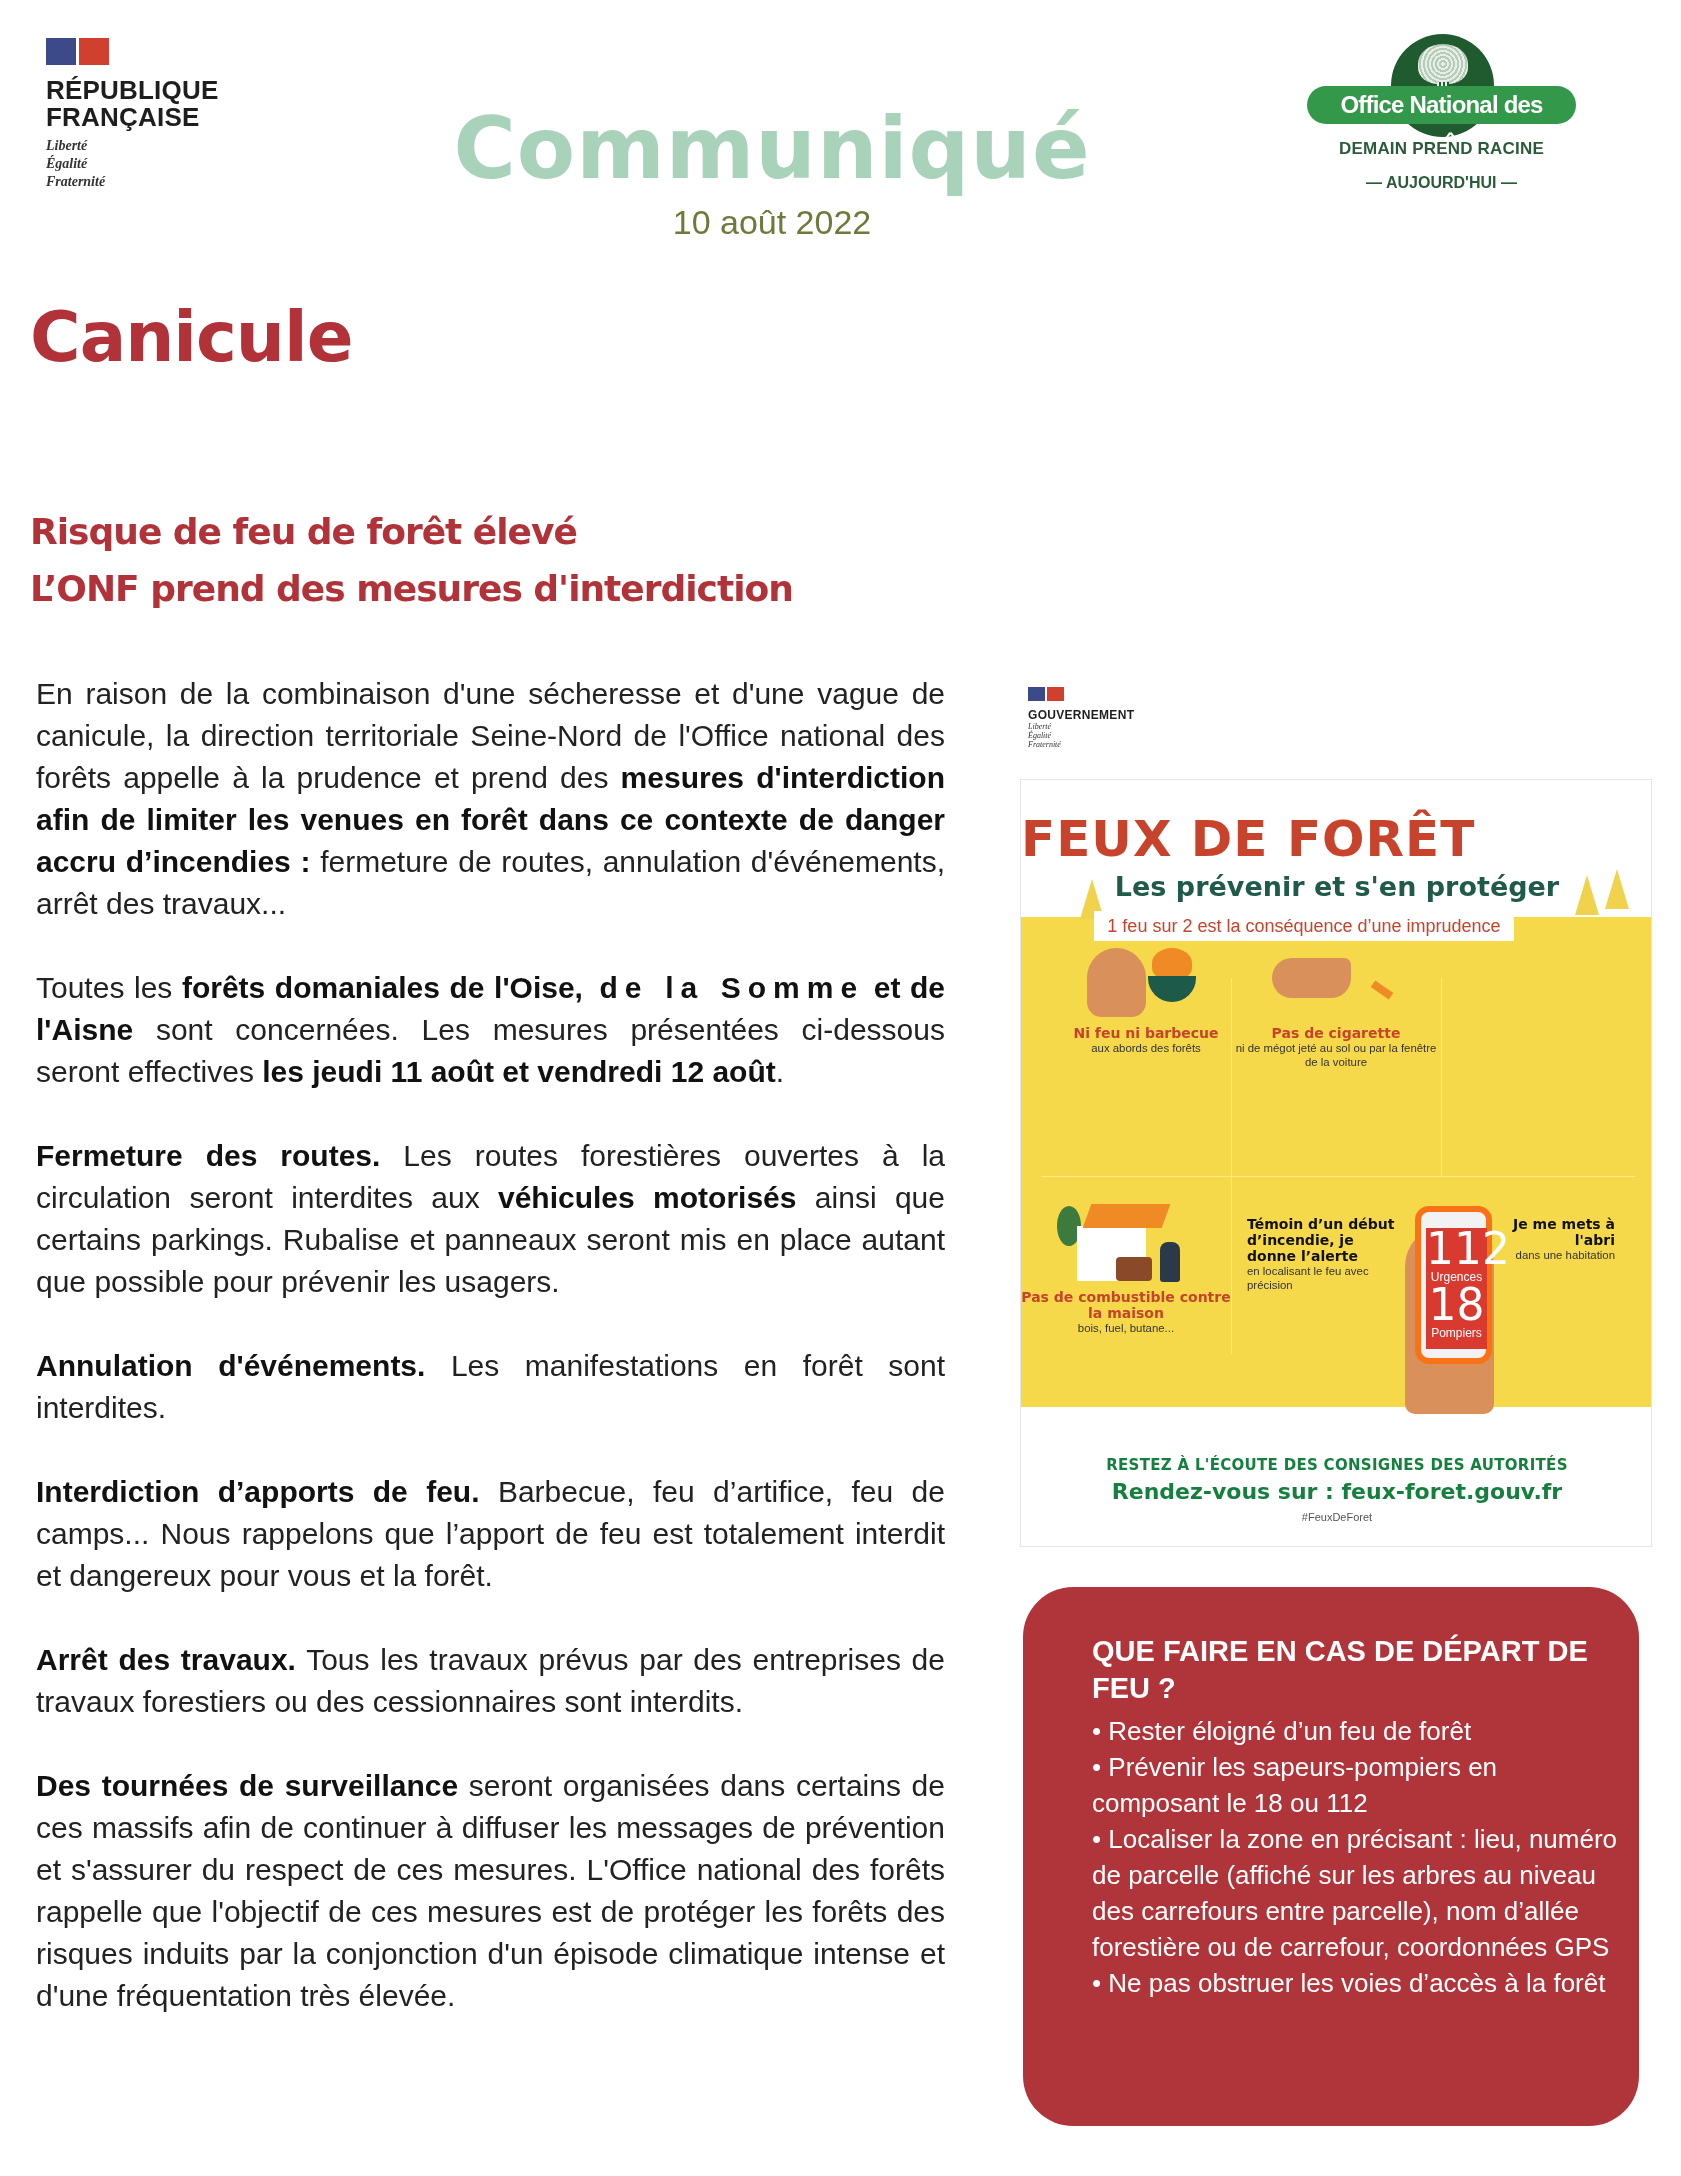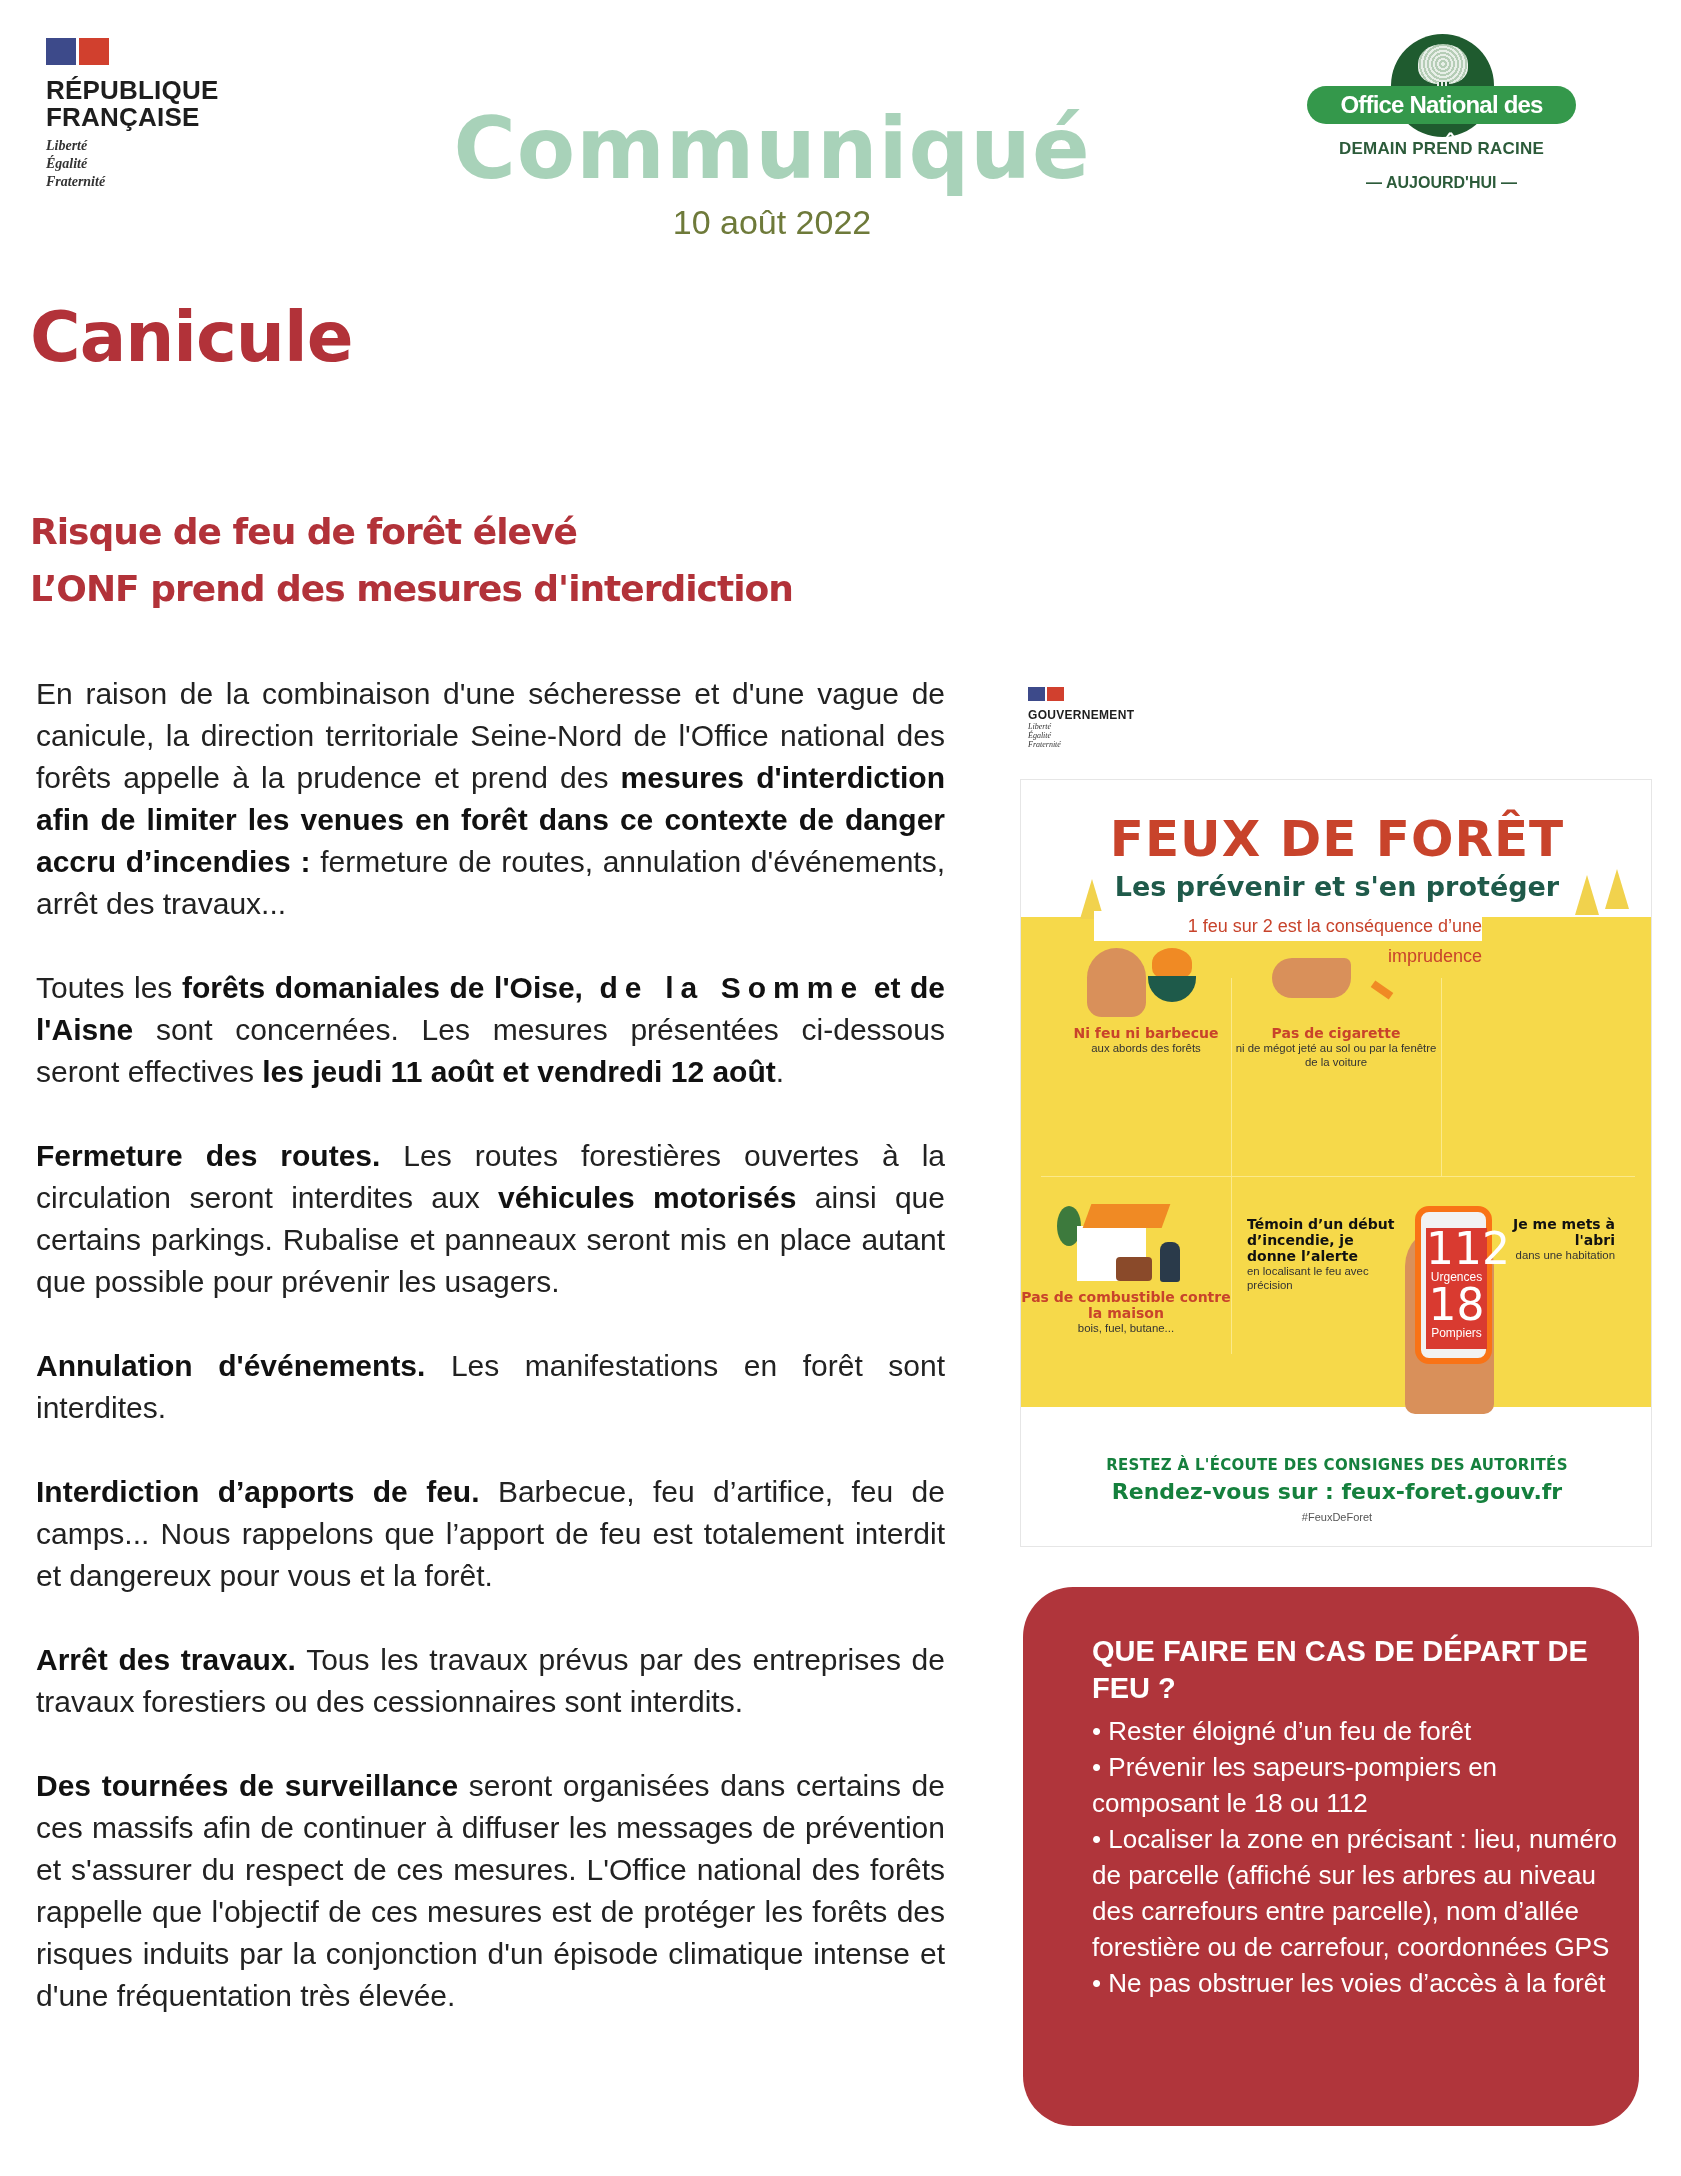--- a/index.html
+++ b/index.html
@@ -42,24 +42,24 @@
   
   .gov-logo { position: absolute; left: 1028px; top: 687px; }
   .gov-flag { display: flex; width: 36px; height: 14px; }
   .gov-flag .blue { width: 17px; background: #3d4a8a; }
   .gov-flag .white { width: 2px; background: #fff; }
   .gov-flag .red { width: 17px; background: #d1402e; }
   .gov-title { margin-top: 7px; font-size: 12px; font-weight: 700; color: #1e1e1e; letter-spacing: 0.3px; }
   .gov-motto { font-family: "Liberation Serif", serif; font-style: italic; font-size: 8px; line-height: 9px; color: #333; }
 
   .poster { position: absolute; left: 1020px; top: 779px; width: 632px; height: 768px; background: #fff; border: 1px solid #e6e6e6; overflow: hidden; }
-  .poster-title { position: absolute; left: 0; width: 632px; top: 30px; text-align: center; font-family: "DejaVu Sans", sans-serif; font-weight: 700; font-size: 50px; color: #c8432b; letter-spacing: 1px; }
+  .poster-title { position: absolute; left: 0; width: 632px; top: 30px; font-family: "DejaVu Sans", sans-serif; font-weight: 700; font-size: 50px; color: #c8432b; letter-spacing: 1px; }
   .poster-subtitle { position: absolute; left: 0; width: 632px; top: 91px; text-align: center; font-family: "DejaVu Sans", sans-serif; font-weight: 700; font-size: 27px; color: #1f5a4a; }
   .poster-yellow { position: absolute; left: 0; top: 137px; width: 632px; height: 490px; background: #f6d94a; }
-  .poster-banner { position: absolute; left: 73px; top: 131px; width: 388px; height: 30px; background: #fff; text-align: right; font-size: 18px; line-height: 30px; color: #c8432b; }
+  .poster-banner { position: absolute; left: 73px; top: 131px; width: 420px; height: 30px; background: #fff; text-align: center; font-size: 18px; line-height: 30px; color: #c8432b; }
   .tree { position: absolute; width: 0; height: 0; border-left: 12px solid transparent; border-right: 12px solid transparent; border-bottom: 40px solid #f1d24d; }
   .poster-cell { position: absolute; text-align: center; }
   .cell-title { font-family: "DejaVu Sans", sans-serif; font-weight: 700; font-size: 14px; line-height: 16px; color: #c8432b; }
   .cell-desc { font-size: 11.4px; line-height: 14px; color: #333; }
   .cell-illus { margin: 0 auto 8px; border-radius: 8px; }
   .hand { position: absolute; background: #d9905a; border-radius: 40px 40px 20px 20px; }
   .divider-v { position: absolute; width: 1px; background: #fbe98a; }
   .divider-h { position: absolute; height: 1px; background: #fbe98a; }
 
   .phone { position: absolute; left: 394px; top: 426px; width: 77px; height: 158px; background: #f2f2f2; border: 6px solid #f97316; border-radius: 14px; }

